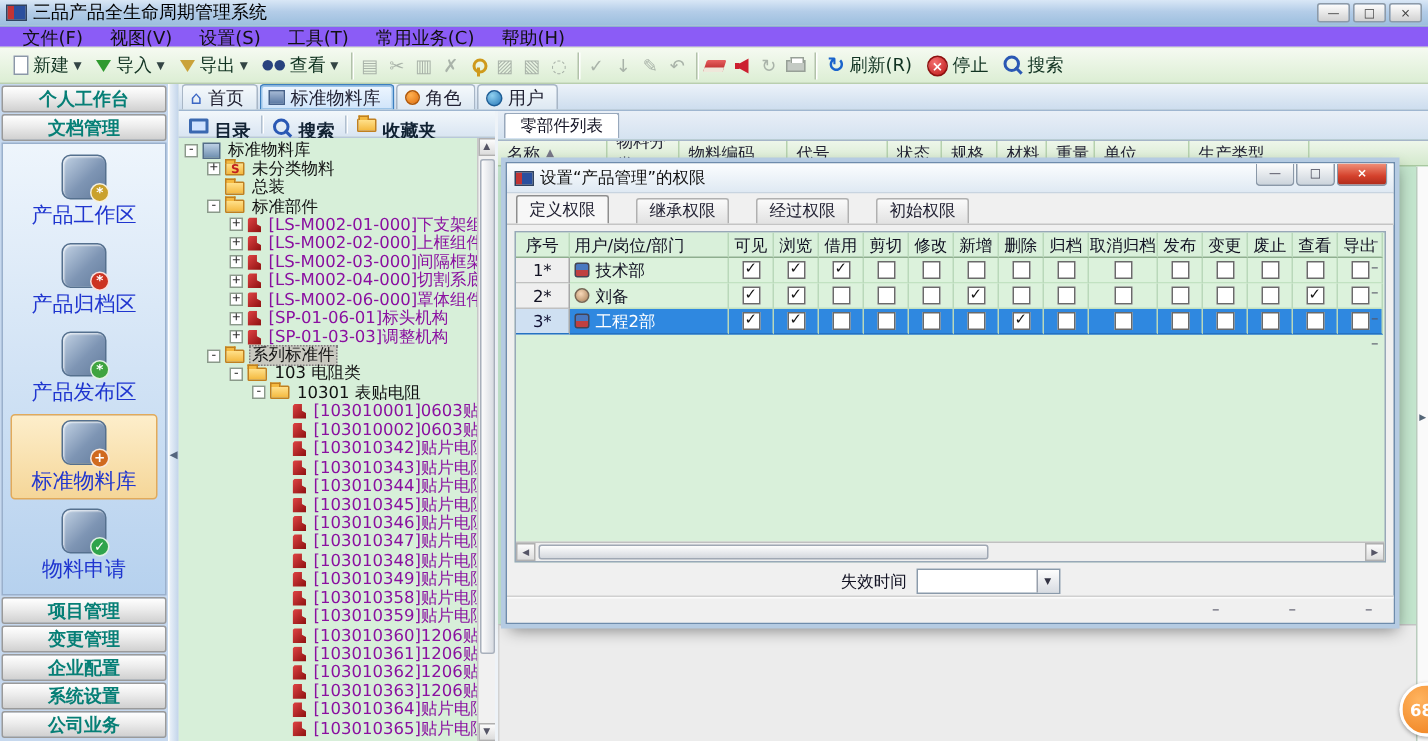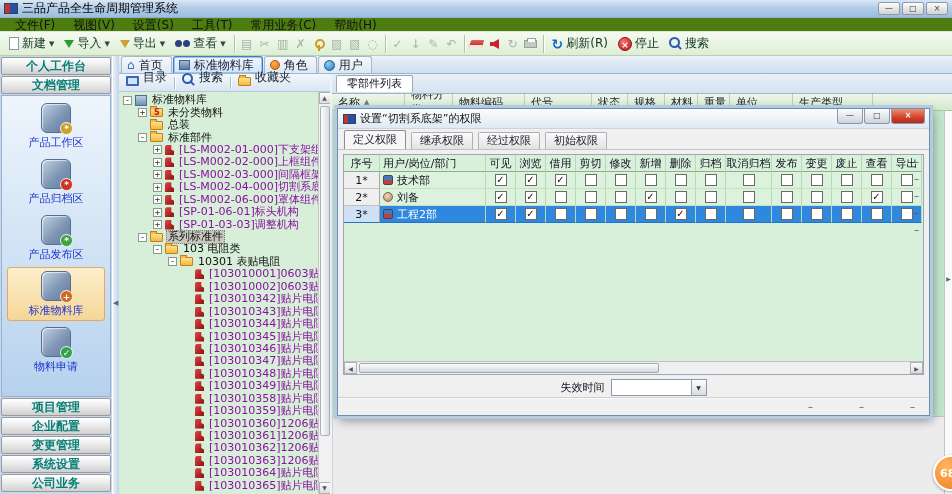--- a/index.html
+++ b/index.html
@@ -13,21 +13,21 @@
     display:flex; align-items:center; padding:0 4px; border-bottom:1px solid #8fb0d0; }
   .app-icon { width:14px; height:11px; background:linear-gradient(90deg,#c23434 38%,#2a4f9e 38%);
     border:1px solid #31425e; margin-right:4px; flex:none; }
   .titlebar .title { font-size:12px; color:#000; }
   .win-controls { margin-left:auto; display:flex; gap:2px; }
   .win-btn { width:22px; height:13px; background:linear-gradient(#fdfdfd,#d2d2d2);
     border:1px solid #8d9aa8; border-radius:2px; font-size:8px; line-height:11px;
     text-align:center; color:#404040; }
 
   
-  .menubar { height:14px; background:#4d7c0f; display:flex; align-items:center; padding-left:6px;
+  .menubar { height:14px; background:#8b5cf6; display:flex; align-items:center; padding-left:6px;
     border-bottom:1px solid #dde5d6; }
   .menu-item { font-size:12px; line-height:14px; padding:0 9px; color:#111; }
 
   
   .toolbar { height:24px; background:linear-gradient(#f5faf1,#dceed4); display:flex;
     align-items:center; padding:0 4px; border-bottom:1px solid #b9cfae; }
   .tbtn { display:flex; align-items:center; gap:3px; padding:1px 5px; font-size:12px; color:#132; }
   .caret { font-size:7px; color:#344; }
   .sep { width:1px; height:18px; background:#b2c2aa; box-shadow:1px 0 0 #ffffff; margin:0 3px; flex:none; }
   .gbtn { width:18px; height:19px; display:flex; align-items:center; justify-content:center; }
@@ -76,21 +76,21 @@
     display:flex; flex-direction:column; align-items:center; padding-top:3px; overflow:hidden; margin-bottom:1px; }
   .side-item { width:98px; display:flex; flex-direction:column; align-items:center; padding:3px 0 2px;
     margin-bottom:2px; border:1px solid transparent; border-radius:3px; }
   .side-item.selected { background:linear-gradient(#fdeecb,#f5d698); border-color:#e2aa5a; }
   .side-ico { width:30px; height:30px; border-radius:6px; position:relative; margin-bottom:2px;
     background:linear-gradient(135deg,#c2d2e4,#7e95b4 55%,#647d9d); border:1px solid #55708e;
     box-shadow:inset 1px 1px 1px rgba(255,255,255,.65); }
   .side-ico .sbadge { position:absolute; right:-3px; bottom:-3px; width:13px; height:13px; border-radius:50%;
     color:#fff; font-size:9px; font-weight:bold; line-height:12px; text-align:center;
     border:1px solid rgba(255,255,255,.85); }
-  .side-label { font-size:11px; color:#1f35cf; }
+  .side-label { font-size:14px; color:#1f35cf; }
 
   .splitter { width:7px; flex:none; background:linear-gradient(90deg,#eaf1f9,#c2d4ea); border-left:1px solid #fff;
     position:relative; }
   .splitter-arrow { position:absolute; top:243px; left:0; font-size:7px; color:#55657f; }
 
   
   .main { flex:1; display:flex; flex-direction:column; min-width:0; }
   .main-tabs { height:18px; flex:none; background:linear-gradient(#ecf2f9,#cdddee); display:flex;
     align-items:flex-end; padding-left:2px; border-bottom:1px solid #9fb6d0; }
   .mtab { display:flex; align-items:center; gap:4px; height:17px; padding:0 8px 0 5px; font-size:12px;
@@ -102,21 +102,21 @@
   .ti-lib { width:11px; height:10px; background:linear-gradient(#a4b8d4,#5c7aa4); border:1px solid #47628a; }
   .ti-role { width:10px; height:10px; border-radius:50%; background:radial-gradient(circle at 35% 30%,#ffb050,#e07010);
     border:1px solid #b05808; }
   .ti-user { width:11px; height:11px; border-radius:50%; background:radial-gradient(circle at 35% 30%,#8fd0f0,#2878b8);
     border:1px solid #1c5c94; }
 
   .main-body { flex:1; display:flex; min-height:0; }
   .tree-col { width:213px; flex:none; display:flex; flex-direction:column; border-right:2px solid #eef3f8; }
   .tree-toolbar { height:18px; flex:none; background:linear-gradient(#f2f7fb,#d9e5f2); display:flex;
     align-items:center; border-bottom:1px solid #b8c8da; font-size:12px; color:#123; }
-  .ttb-btn { display:flex; align-items:flex-end; gap:4px; padding:5px 7px; height:100%; }
+  .ttb-btn { display:flex; align-items:flex-start; gap:4px; padding:5px 7px; height:100%;font-weight:bold; }
   .ttb-sep { width:1px; height:12px; background:#b0bfd0; box-shadow:1px 0 0 #fff; }
   .ti-catalog { width:13px; height:10px; border:2px solid #3a68b0; border-radius:1px; background:#cfe2ff; }
   .ti-fav { width:13px; height:9px; background:linear-gradient(#ffe08a,#f4b93f); border:1px solid #c08020;
     border-radius:1px; position:relative; }
   .ti-fav::before { content:""; position:absolute; top:-3px; left:0; width:5px; height:2px;
     background:#f4b93f; border:1px solid #c08020; border-bottom:none; }
 
   .tree-wrap { flex:1; display:flex; background:#d7efd9; overflow:hidden; }
   .tree { flex:1; padding-top:2px; overflow:hidden; }
   .tree-row { height:12.45px; display:flex; align-items:center; font-size:11px; line-height:12px; white-space:nowrap; }
@@ -179,21 +179,21 @@
   .dlg-icon { width:13px; height:10px; margin:5px 4px 0 0; background:linear-gradient(90deg,#c23434 38%,#2a4f9e 38%);
     border:1px solid #31425e; flex:none; }
   .dlg-controls { margin-left:auto; display:flex; margin-right:4px; }
   .dlg-btn { width:26px; height:15px; border:1px solid #8a98a8; border-top:none; border-radius:0 0 3px 3px;
     font-size:8px; line-height:13px; text-align:center; color:#445;
     background:linear-gradient(#fdfdfd,#ccd4dc); margin-left:1px; }
   .dlg-btn.close { width:34px; background:linear-gradient(#f09078,#d4412c 60%,#b02c1c); color:#fff; font-weight:bold; }
   .dlg-tabs { height:21px; flex:none; display:flex; align-items:flex-end; padding:0 6px;
     border-bottom:1px solid #c4c4c4; background:#f0f0f0; font-size:11px; }
   .dtab { height:17px; padding:0 8px; line-height:16px; border:1px solid #b0b0b0; border-bottom:none;
-    border-radius:2px 2px 0 0; background:linear-gradient(#fbfbfb,#e2e2e2); margin-right:5px; color:#223; }
+    border-radius:2px 2px 0 0; background:linear-gradient(#fbfbfb,#e2e2e2); margin-right:18px; color:#223; }
   .dtab.active { height:19px; line-height:18px; background:#f7f7f7; border-color:#8e8e8e; }
   .dlg-table-wrap { flex:1; margin:4px 5px 0; border:1px solid #98a8b8; background:#d9f0da;
     position:relative; overflow:hidden; }
   .perm-row { display:flex; height:17px; font-size:11px; }
   .pcell { flex:none; display:flex; align-items:center; justify-content:center; overflow:hidden;
     border-right:1px solid #b9d8ba; color:#112; }
   .c-no { width:36px; }
   .c-user { width:106px; justify-content:flex-start; padding-left:3px; gap:4px; }
   .c-chk { width:30px; }
   .c-chk.wide { width:46px; }
@@ -366,22 +366,22 @@
             <span class="side-label">标准物料库</span>
           </div>
           <div class="side-item">
             <span class="side-ico">
               <span class="sbadge" style="background: rgb(47, 164, 76);">✓</span>
             </span>
             <span class="side-label">物料申请</span>
           </div>
         </div>
         <div class="side-btn">项目管理</div>
+        <div class="side-btn">变更管理</div>
         <div class="side-btn">企业配置</div>
-        <div class="side-btn">变更管理</div>
         <div class="side-btn">系统设置</div>
         <div class="side-btn">公司业务</div>
       </div>
 
     <div class="splitter">
       <span class="splitter-arrow">◀</span>
     </div>
 
     <div class="main">
       <div class="main-tabs" id="main-tabs">
@@ -668,21 +668,21 @@
             <div class="corner-badge">68</div>
           </div>
         </div>
       </div>
     </div>
   </div>
 
   <div class="dialog">
     <div class="dlg-titlebar">
       <span class="dlg-icon"></span>
-      <span class="dlg-title-text">设置“切割系底架”的权限</span>
+      <span class="dlg-title-text">设置“产品管理”的权限</span>
       <span class="dlg-controls">
         <span class="dlg-btn">—</span>
         <span class="dlg-btn">□</span>
         <span class="dlg-btn close">×</span>
       </span>
     </div>
     <div class="dlg-tabs" id="dlg-tabs">
         <span class="dtab active">定义权限</span>
         <span class="dtab">继承权限</span>
         <span class="dtab">经过权限</span>

